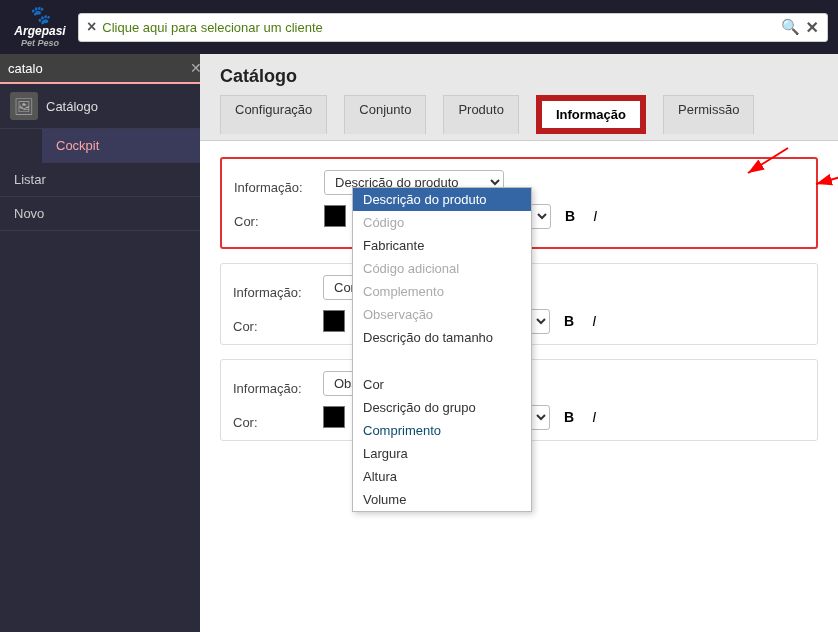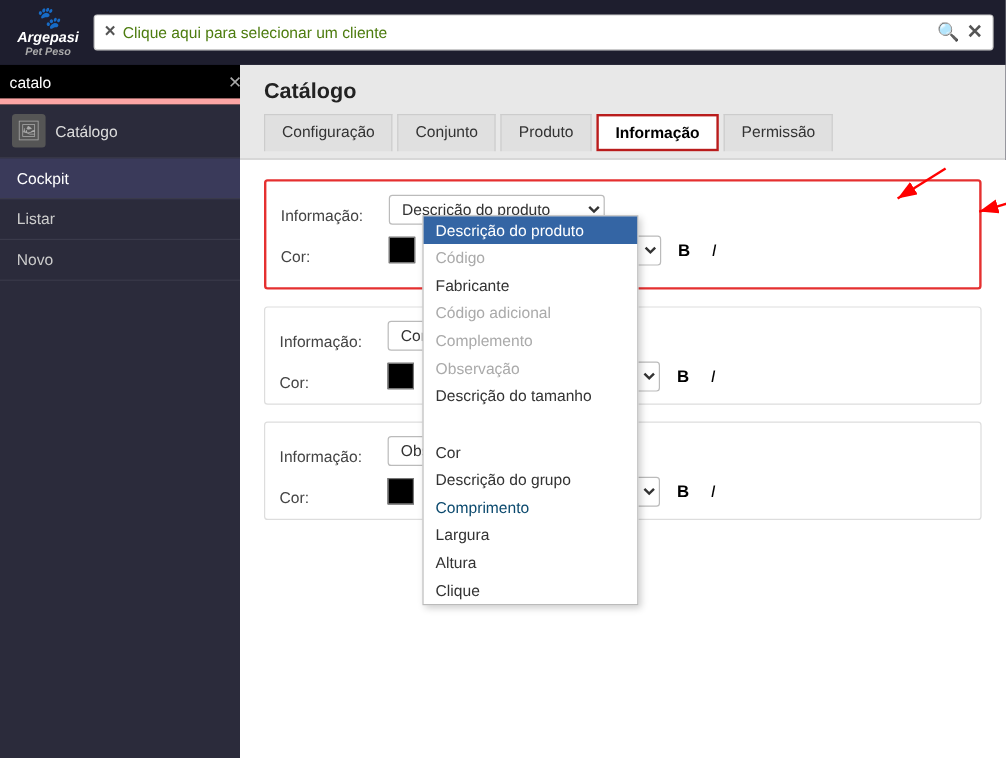--- a/index.html
+++ b/index.html
@@ -67,24 +67,24 @@
       background: #2b2b3b;
       width: 200px;
       min-width: 200px;
       display: flex;
       flex-direction: column;
       color: #ccc;
     }
     .sidebar-search {
       display: flex;
       align-items: center;
-      background: #000000;
+      background: #404040;
       padding: 6px 8px;
       gap: 6px;
-      border-bottom: 5px solid #fca5a5;
+      border-bottom: 2px solid #fca5a5;
     }
     .sidebar-search input {
       background: transparent;
       border: none;
       outline: none;
       color: #fff;
       font-size: 13px;
       flex: 1;
     }
     .sidebar-search-close {
@@ -114,21 +114,22 @@
     }
     .sidebar-nav-item {
       padding: 9px 14px;
       color: #ccc;
       cursor: pointer;
       font-size: 13px;
       border-bottom: 1px solid #3a3a4a;
     }
     .sidebar-nav-item.active {
       background: #3a3a5a;
-      color: #ffffff;
+      color: #fca5a5;
+      margin-left: 42px;
     }
 
     
     .content {
       flex: 1;
       background: #f0f0f0;
       display: flex;
       flex-direction: column;
       overflow: hidden;
     }
@@ -150,25 +151,25 @@
       gap: 0;
     }
     .tab {
       padding: 6px 14px;
       border: 1px solid #ccc;
       background: #e0e0e0;
       cursor: pointer;
       font-size: 13px;
       color: #333;
       border-bottom: none;
-      margin-right: 4px;
+      margin-right: 17px;
     }
     .tab.active {
       background: #fff;
-      border: 2px solid #b91c1c;
+      border: 6px solid #b91c1c;
       color: #000;
       font-weight: bold;
     }
 
     
     .content-body {
       flex: 1;
       background: #fff;
       padding: 16px 20px;
       overflow-y: auto;
@@ -356,21 +357,21 @@
           <div style="padding:4px 10px; font-size:13px; color:#0c4a6e; cursor:pointer; white-space:nowrap;">
             <span>Comprimento</span>
           </div>
           <div style="padding:4px 10px; font-size:13px; color:#333; cursor:pointer; white-space:nowrap;">
             <span>Largura</span>
           </div>
           <div style="padding:4px 10px; font-size:13px; color:#333; cursor:pointer; white-space:nowrap;">
             <span>Altura</span>
           </div>
           <div style="padding:4px 10px; font-size:13px; color:#333; cursor:pointer; white-space:nowrap;">
-            <span>Clique</span>
+            <span>Volume</span>
           </div>
         </div>
       </div>
 
       <div style="border:1px solid #ddd; border-radius:3px; padding:10px 12px; margin-bottom:14px; background:#fff;">
         <div class="form-row">
           <span class="form-label">Informação:</span>
           <select class="form-select" style="min-width:180px;">
             <option>Complemento</option>
           </select>

